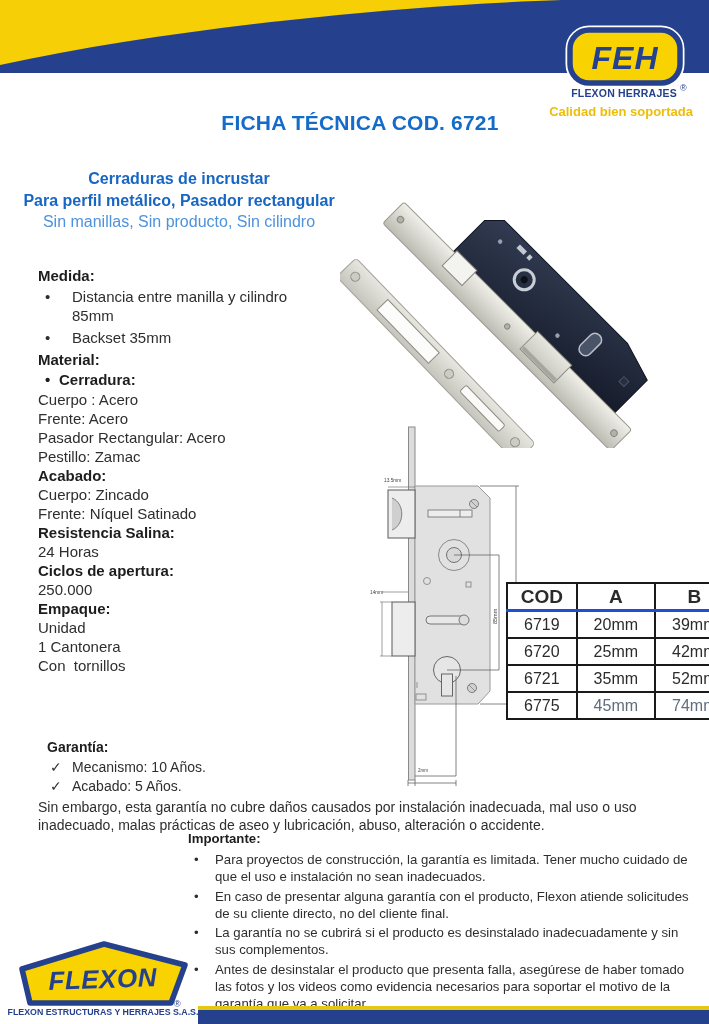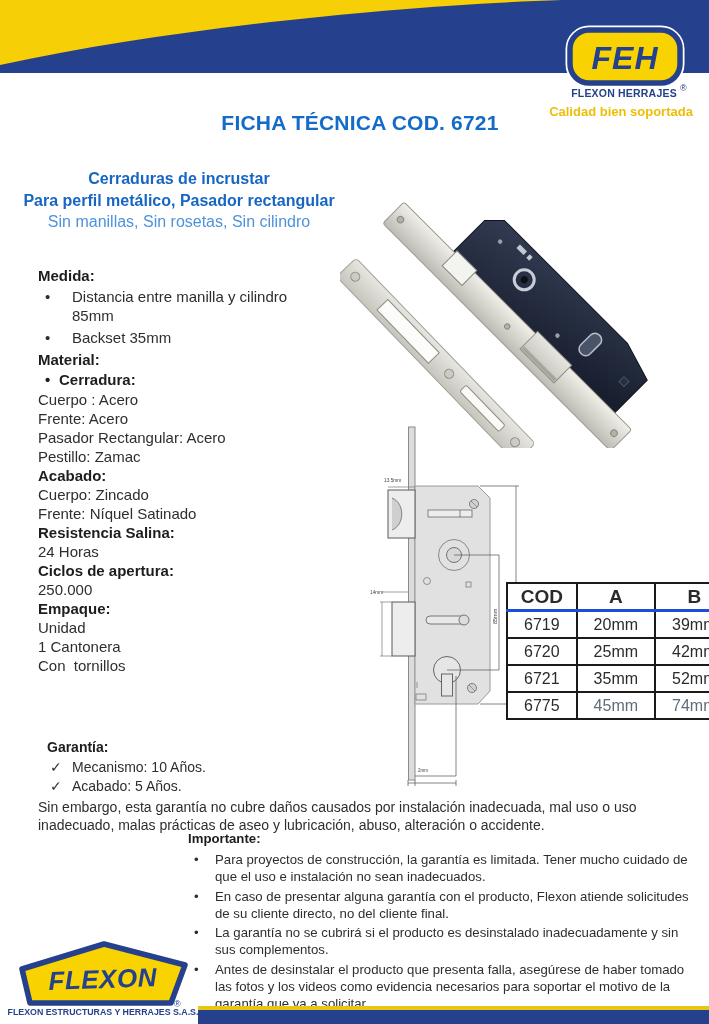--- a/index.html
+++ b/index.html
@@ -90,21 +90,21 @@
     </svg>
   </div>
   <div class="abs" id="brand-name">FLEXON HERRAJES</div>
   <div class="abs" id="tagline">Calidad bien soportada</div>
 
   <div class="abs" id="page-title">FICHA TÉCNICA COD. 6721</div>
 
   <div class="abs" id="subtitle">
     <div class="st-bold">Cerraduras de incrustar</div>
     <div class="st-bold">Para perfil metálico, Pasador rectangular</div>
-    <div class="st-light">Sin manillas, Sin rosetas, Sin cilindro</div>
+    <div class="st-light">Sin manillas, Sin producto, Sin cilindro</div>
   </div>
 
   <div class="abs" id="product-photo">
     <svg width="345" height="262" viewBox="0 0 345 262">
       <defs>
         <linearGradient id="met1" x1="0" y1="0" x2="0" y2="1">
           <stop offset="0" stop-color="#f0efe9"></stop>
             <stop offset="1" stop-color="#bdbcb4"></stop>
         </linearGradient>
         <linearGradient id="met2" x1="0" y1="0" x2="0" y2="1">

